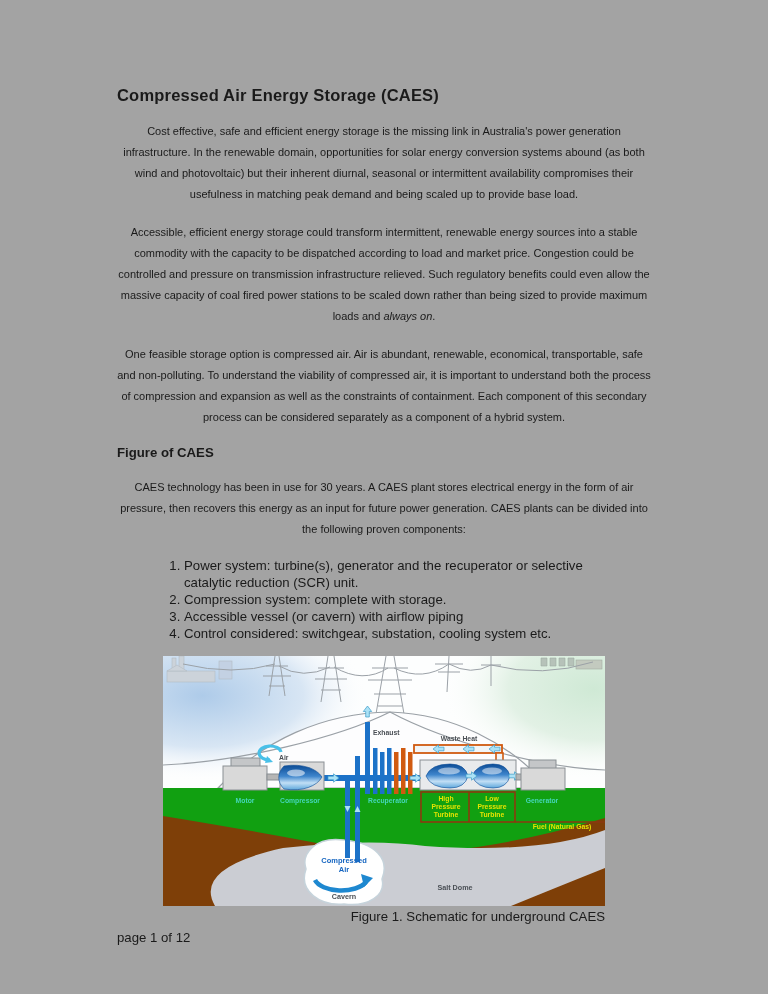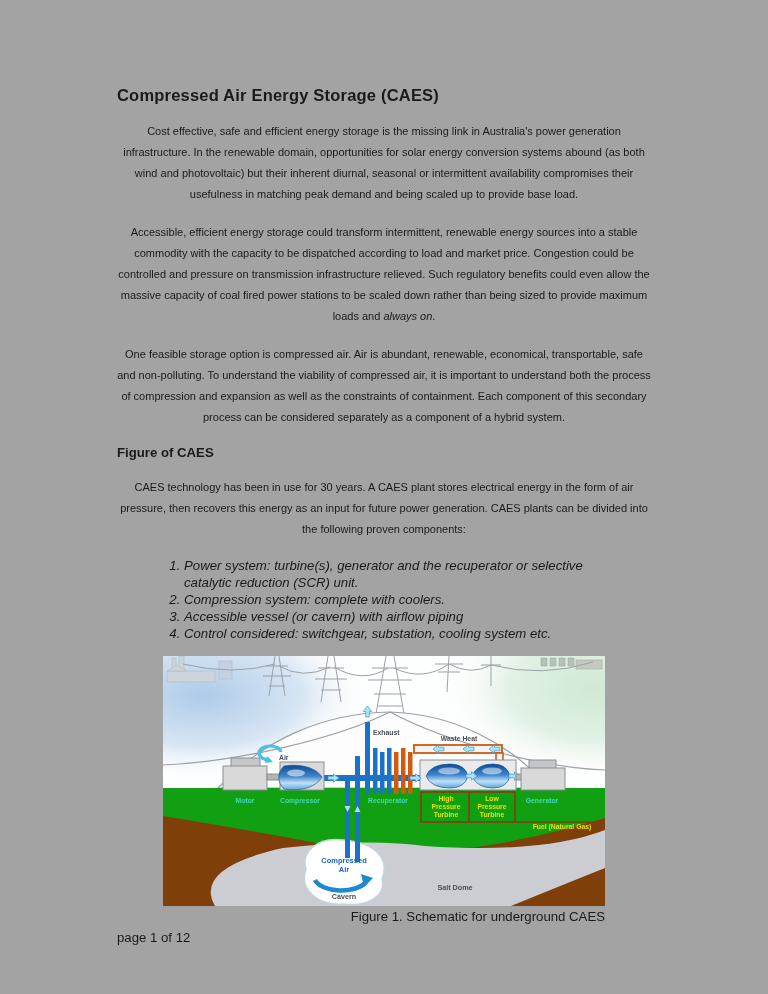--- a/index.html
+++ b/index.html
@@ -30,21 +30,21 @@
     font-size:13.2px;
     font-weight:bold;
     margin:0 0 17px 0;
   }
   ol.components{
     font-size:13.2px;
     line-height:17px;
     margin:0 0 14px 0;
     padding-left:67px;
   }
-  ol.components li{ max-width:442px;font-style:italic; }
+  ol.components li{ max-width:442px; }
   figure.caes{
     margin:0 0 0 46px;
     width:442px;
   }
   figure.caes svg{ display:block; }
   figcaption.fig-caption{
     font-size:13.2px;
     text-align:right;
     margin-top:3px;
     color:#1a1a1a;
@@ -69,21 +69,21 @@
   <p class="body-text"><span>Accessible, efficient energy storage could transform intermittent, renewable energy sources into a stable commodity with the capacity to be dispatched according to load and market price. Congestion could be controlled and pressure on transmission infrastructure relieved. Such regulatory benefits could even allow the massive capacity of coal fired power stations to be scaled down rather than being sized to provide maximum loads and </span><em>always on</em><span>.</span></p>
 
   <p class="body-text">One feasible storage option is compressed air. Air is abundant, renewable, economical, transportable, safe and non-polluting. To understand the viability of compressed air, it is important to understand both the process of compression and expansion as well as the constraints of containment. Each component of this secondary process can be considered separately as a component of a hybrid system.</p>
 
   <h2 class="subhead">Figure of CAES</h2>
 
   <p class="body-text">CAES technology has been in use for 30 years. A CAES plant stores electrical energy in the form of air pressure, then recovers this energy as an input for future power generation.  CAES plants can be divided into the following proven components:</p>
 
   <ol class="components">
     <li>Power system: turbine(s), generator and the recuperator or selective catalytic reduction (SCR) unit.</li>
-    <li>Compression system: complete with coolers.</li>
+    <li>Compression system: complete with storage.</li>
     <li>Accessible vessel (or cavern) with airflow piping</li>
     <li>Control considered: switchgear, substation, cooling system etc.</li>
   </ol>
 
   <figure class="caes">
     <svg width="442" height="250" viewBox="0 0 442 250" xmlns="http://www.w3.org/2000/svg" style="font-family:&quot;Liberation Sans&quot;,sans-serif">
       <defs>
         <radialGradient id="skyBlue" cx="15%" cy="30%" r="65%">
           <stop offset="0%" stop-color="#aecbe9"></stop>
           <stop offset="60%" stop-color="#d8e6f4"></stop>

